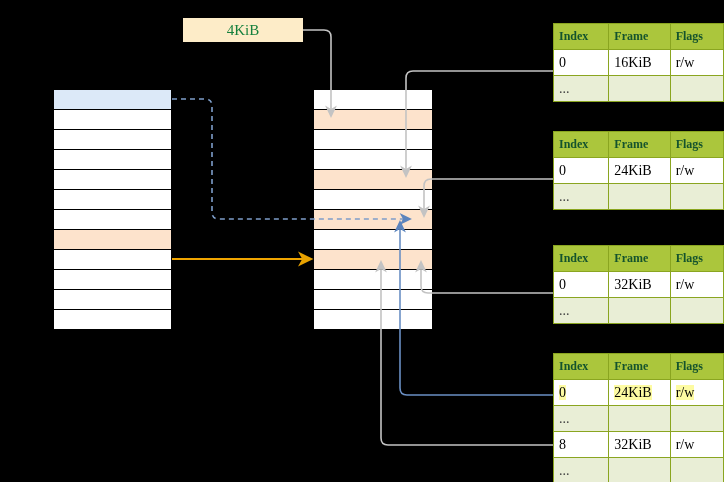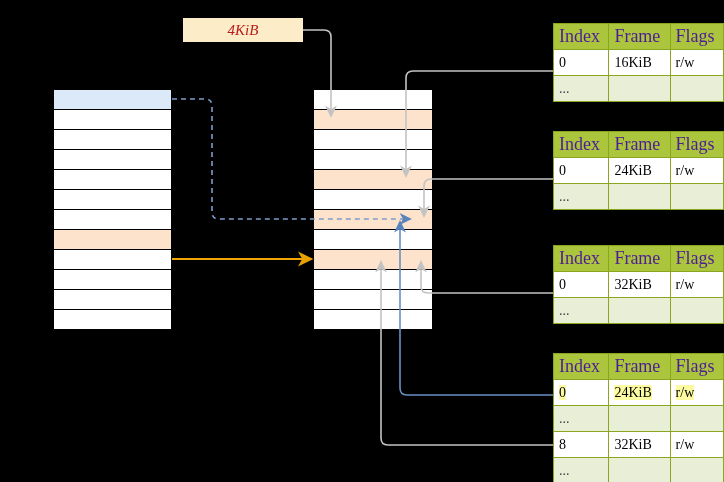--- a/index.html
+++ b/index.html
@@ -4,31 +4,31 @@
 <style>
   html,body{margin:0;padding:0;background:#000;}
   #stage{position:relative;width:724px;height:482px;background:#000;
          font-family:"Liberation Serif","DejaVu Serif",serif;overflow:hidden;}
   .abs{position:absolute;}
   .cell{position:absolute;box-sizing:border-box;border:1px solid #000;background:#ffffff;}
   .cell.blue{background:#dce9f8;}
   .cell.peach{background:#fde3cc;}
 
   
-  .kib-label{position:absolute;background:#fdecc8;color:#b91c1c;
+  .kib-label{position:absolute;background:#fdecc8;color:#15803d;
              display:flex;align-items:center;justify-content:center;
-             font-size:15px;line-height:1;font-style:italic;}
+             font-size:15px;line-height:1;}
 
   
   .ptable{position:absolute;border-collapse:collapse;background:#000;
           font-size:14px;color:#000;}
   .ptable td,.ptable th{border:1px solid #8aa520;padding:2px 5px;
           text-align:left;font-weight:normal;background:#fff;
           white-space:nowrap;box-sizing:border-box;height:26px;}
-  .ptable th{background:#abc63c;color:#4c1d95;font-weight:normal;font-size:18px;}
+  .ptable th{background:#abc63c;color:#14532d;font-weight:bold;font-size:12px;}
   .ptable td.ell{background:#e9eed6;color:#444;}
   .ptable td.hl > span.hlt{background:#fdfba2;}
   .c-index{width:56px;}
   .c-frame{width:62px;}
   .c-flags{width:54px;}
 
   
   #wires{position:absolute;left:0;top:0;width:724px;height:482px;pointer-events:none;}
 </style>
 </head>

